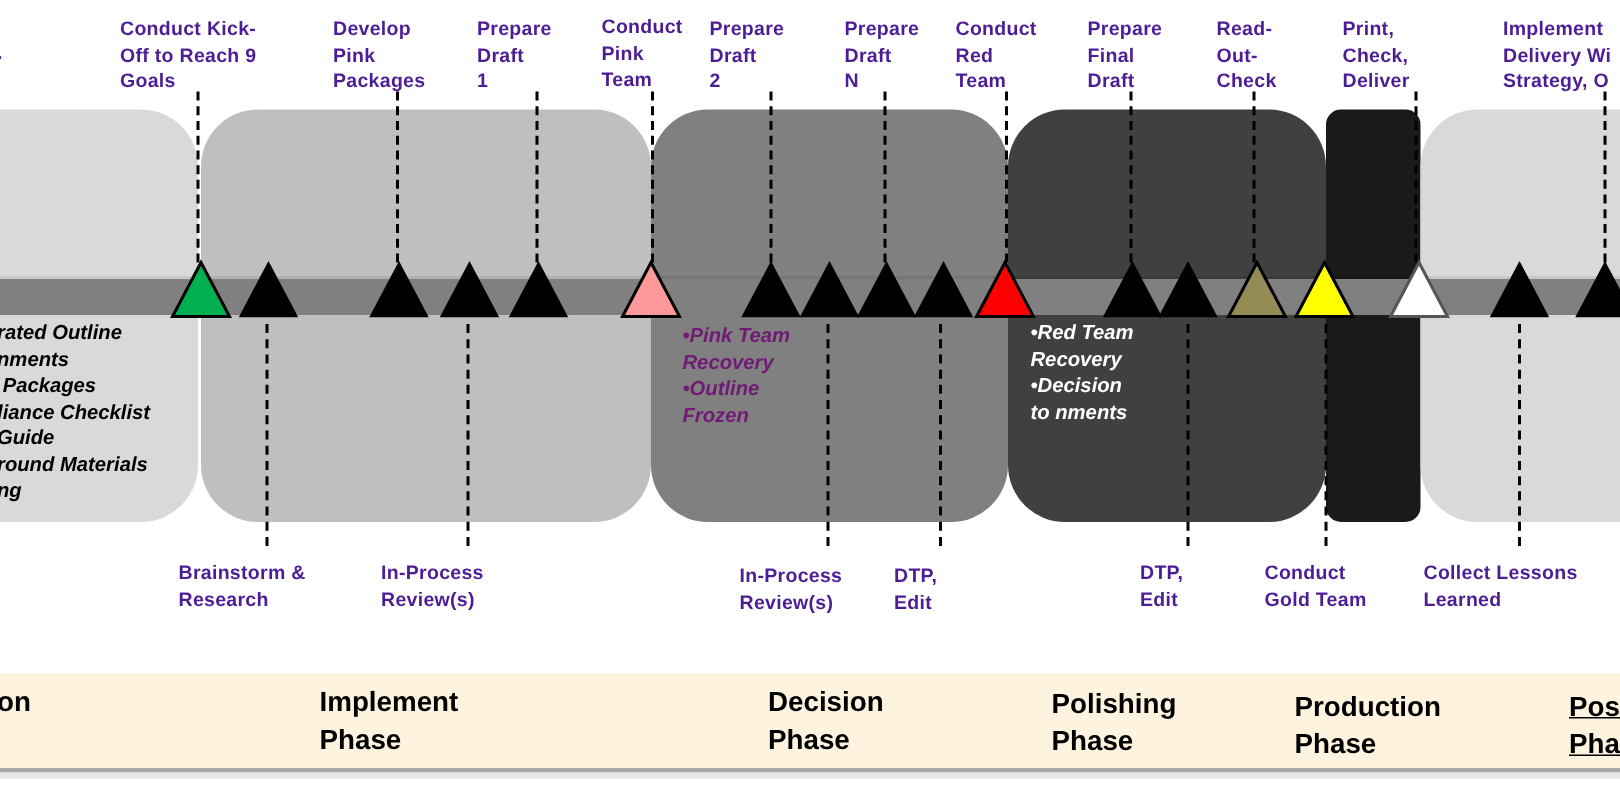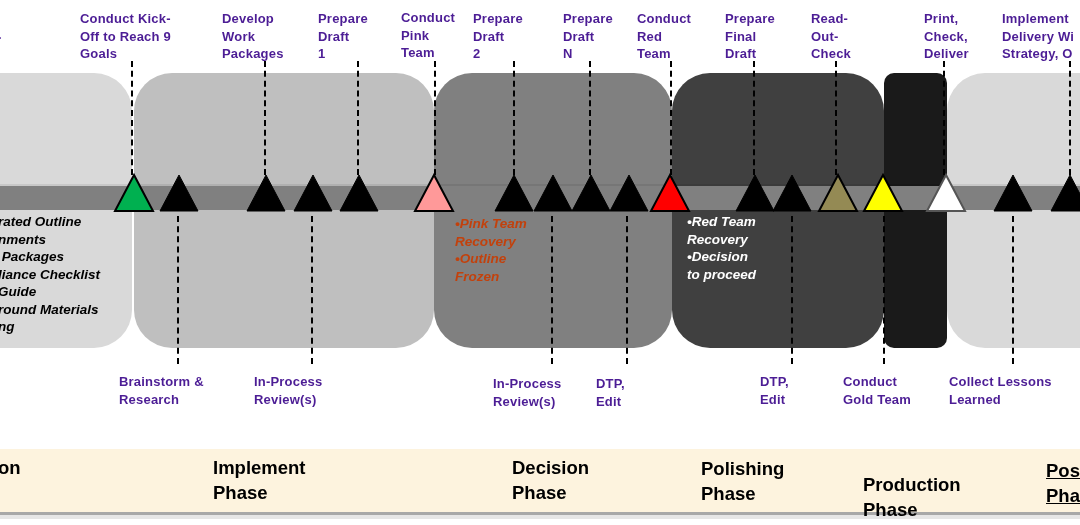--- a/index.html
+++ b/index.html
@@ -29,21 +29,21 @@
 
 <div class="band-top"></div>
 <div class="band"></div>
 
 <div class="lbl" style="left:-2px; top:26px;">.</div>
 
 <div class="lbl" style="left:80px; top:10px;">Conduct Kick-
 Off to Reach 9
 Goals</div>
 <div class="lbl" style="left:222px; top:10px;">Develop
-Work
+Pink
 Packages</div>
 <div class="lbl" style="left:318px; top:10px;">Prepare
 Draft
 1</div>
 <div class="lbl" style="left:401px; top:9px;">Conduct
 Pink
 Team</div>
 <div class="lbl" style="left:473px; top:10px;">Prepare
 Draft
 2</div>
@@ -52,21 +52,21 @@
 N</div>
 <div class="lbl" style="left:637px; top:10px;">Conduct
 Red
 Team</div>
 <div class="lbl" style="left:725px; top:10px;">Prepare
 Final
 Draft</div>
 <div class="lbl" style="left:811px; top:10px;">Read-
 Out-
 Check</div>
-<div class="lbl" style="left:924px; top:10px;">Print,
+<div class="lbl" style="left:895px; top:10px;">Print,
 Check,
 Deliver</div>
 <div class="lbl" style="left:1002px; top:10px;">Implement
 Delivery Wi
 Strategy, O</div>
 
 <div class="dash" style="left:131px; top:61px; height:114px;"></div>
 <div class="dash" style="left:264px; top:61px; height:114px;"></div>
 <div class="dash" style="left:357px; top:61px; height:114px;"></div>
 <div class="dash" style="left:434px; top:61px; height:114px;"></div>
@@ -143,28 +143,28 @@
     </svg>
   </div>
 
 <div class="note" style="left:-2px; top:213px; color:#000;">rated Outline
 nments
  Packages
 liance Checklist
 Guide
 round Materials
 ng</div>
-<div class="note" style="left:455px; top:215px; color:#c2410c;">•Pink Team
+<div class="note" style="left:455px; top:215px; color:#701a75;">•Pink Team
 Recovery
 •Outline
 Frozen</div>
 <div class="note" style="left:687px; top:213px; color:#ffffff;">•Red Team
 Recovery
 •Decision
-to proceed</div>
+to nments</div>
 
 <div class="lbl" style="left:119px; top:373px;">Brainstorm &amp;
 Research</div>
 <div class="lbl" style="left:254px; top:373px;">In-Process
 Review(s)</div>
 <div class="lbl" style="left:493px; top:375px;">In-Process
 Review(s)</div>
 <div class="lbl" style="left:596px; top:375px;">DTP,
 Edit</div>
 <div class="lbl" style="left:760px; top:373px;">DTP,
@@ -176,16 +176,16 @@
 
 <div class="phase-strip"></div>
 <div class="phase-shadow"></div>
 <div class="phase" style="left:-2px; top:456px;">on</div>
 <div class="phase" style="left:213px; top:456px;">Implement
 Phase</div>
 <div class="phase" style="left:512px; top:456px;">Decision
 Phase</div>
 <div class="phase" style="left:701px; top:457px;">Polishing
 Phase</div>
-<div class="phase" style="left:863px; top:459px;margin-top:14px;">Production
+<div class="phase" style="left:863px; top:459px;">Production
 Phase</div>
 <div class="phase" style="left:1046px; top:459px;text-decoration:underline;">Post-Pr
 Phase</div>
 
 </body></html>

